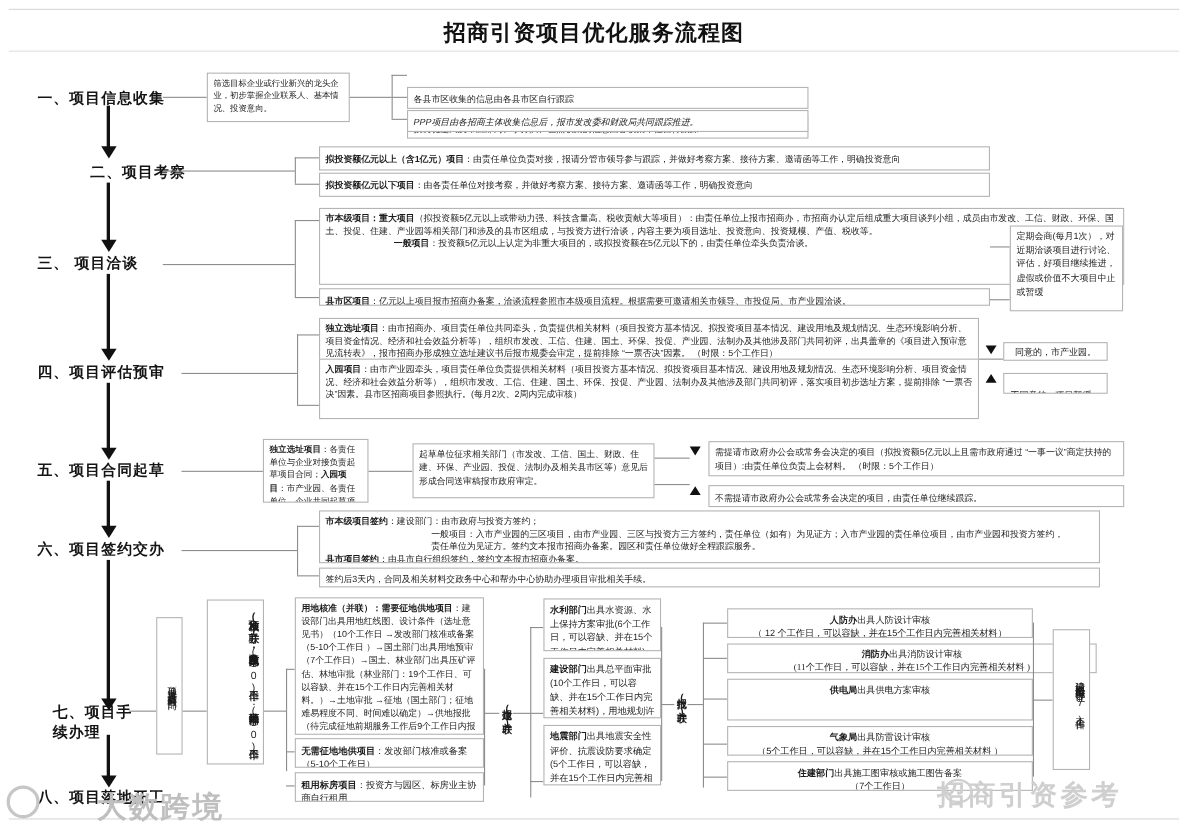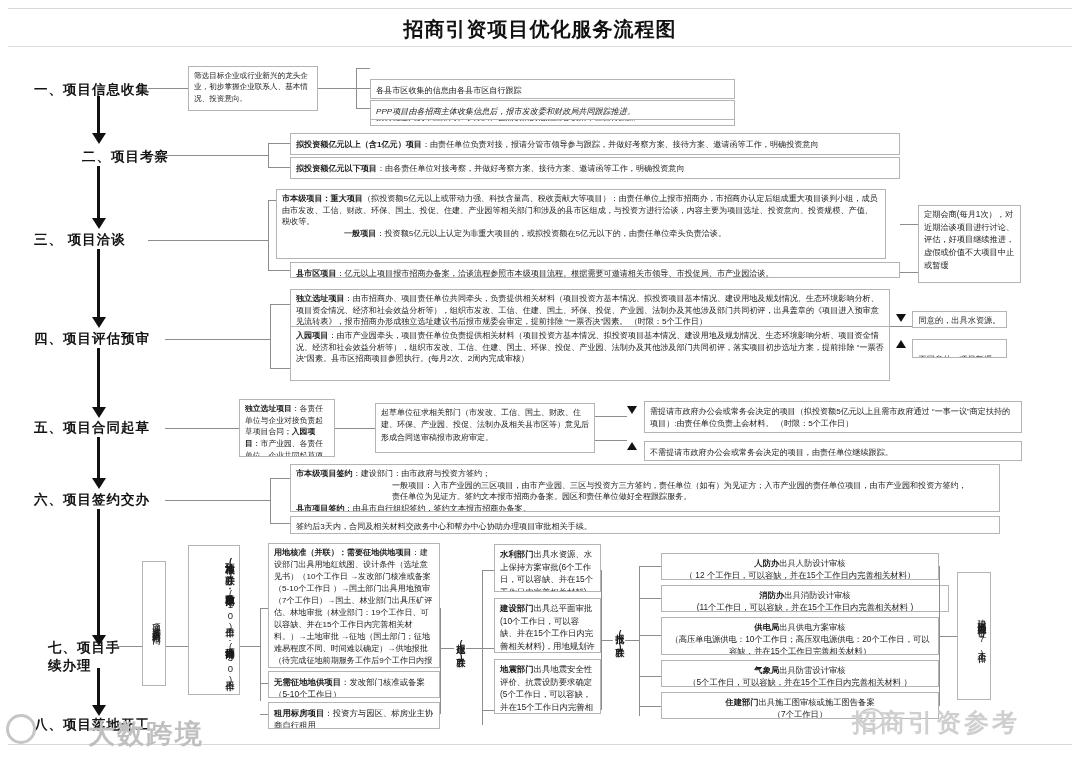--- a/index.html
+++ b/index.html
@@ -203,21 +203,21 @@
   </div>
   <div class="box" style="left:290px; top:157px; width:610px; height:22px; padding-top:5px;">
     <b>拟投资额亿元以下项目</b><span>：由各责任单位对接考察，并做好考察方案、接待方案、邀请函等工作，明确投资意向</span>
   </div>
 
   <div class="hline" style="left:148px; top:240px; width:120px;"></div>
   <div class="vline" style="left:268px; top:200px; height:70px;"></div>
   <div class="hline" style="left:268px; top:200px; width:22px;"></div>
   <div class="hline" style="left:268px; top:270px; width:22px;"></div>
 
-  <div class="box" style="left:276px; top:189px; width:610px; height:70px;font-family:Liberation Mono, monospace;">
+  <div class="box" style="left:290px; top:189px; width:732px; height:70px;">
     <span class="ind"><b>市本级项目：</b><b>重大项目</b><span>（拟投资额5亿元以上或带动力强、科技含量高、税收贡献大等项目）：由责任单位上报市招商办，市招商办认定后组成重大项目谈判小组，成员由市发改、工信、财政、环保、国土、投促、住建、产业园等相关部门和涉及的县市区组成，与投资方进行洽谈，内容主要为项目选址、投资意向、投资规模、产值、税收等。</span></span>
     <span class="ind2"><b>一般项目</b><span>：投资额5亿元以上认定为非重大项目的，或拟投资额在5亿元以下的，由责任单位牵头负责洽谈。</span></span>
   </div>
 
   <div class="box" style="left:290px; top:262px; width:610px; height:16px; padding-top:5px;">
     <b>县市区项目</b><span>：亿元以上项目报市招商办备案，洽谈流程参照市本级项目流程。根据需要可邀请相关市领导、市投促局、市产业园洽谈。</span>
   </div>
 
   <div class="hline" style="left:900px; top:224px; width:18px;"></div>
   <div class="hline" style="left:900px; top:272px; width:18px;"></div>
@@ -232,21 +232,21 @@
   <div class="box" style="left:290px; top:289px; width:600px; height:55px;">
     <b>独立选址项目</b><span>：由市招商办、项目责任单位共同牵头，负责提供相关材料（项目投资方基本情况、拟投资项目基本情况、建设用地及规划情况、生态环境影响分析、项目资金情况、经济和社会效益分析等），组织市发改、工信、住建、国土、环保、投促、产业园、法制办及其他涉及部门共同初评，出具盖章的《项目进入预审意见流转表》，报市招商办形成独立选址建议书后报市规委会审定，提前排除 “一票否决”因素。  （时限：5个工作日）</span>
   </div>
   <div class="box" style="left:290px; top:326px; width:600px; height:55px;">
     <b>入园项目</b><span>：由市产业园牵头，项目责任单位负责提供相关材料（项目投资方基本情况、拟投资项目基本情况、建设用地及规划情况、生态环境影响分析、项目资金情况、经济和社会效益分析等），组织市发改、工信、住建、国土、环保、投促、产业园、法制办及其他涉及部门共同初评，落实项目初步选址方案，提前排除 “一票否决”因素。县市区招商项目参照执行。(每月2次、2周内完成审核）</span>
   </div>
 
   <div class="hline" style="left:890px; top:326px; width:22px;"></div>
   <div class="tri-down" style="left:896px; top:314px;"></div>
   <div class="tri-up" style="left:896px; top:340px;"></div>
-  <div class="box center" style="left:912px; top:311px; width:95px; height:17px; font-size:8.2px; padding-top:3px;">同意的，出具水资源。</div>
+  <div class="box center" style="left:912px; top:311px; width:95px; height:17px; font-size:8.2px; padding-top:3px;">同意的，市产业园。</div>
   <div class="box center" style="left:912px; top:339px; width:95px; height:17px; font-size:8.2px; padding-top:14px;">不同意的，项目暂缓。</div>
 
   <div class="hline" style="left:165px; top:428px; width:74px;"></div>
   <div class="box" style="left:239px; top:399px; width:96px; height:58px; font-size:7.8px; line-height:1.5;">
     <b>独立选址项目</b><span>：各责任单位与企业对接负责起草项目合同；</span><b>入园项目</b><span>：市产业园、各责任单位、企业共同起草项目合同；</span>
   </div>
   <div class="hline" style="left:335px; top:428px; width:40px;"></div>
   <div class="box" style="left:375px; top:403px; width:220px; height:50px; font-size:8px; line-height:1.55;">起草单位征求相关部门（市发改、工信、国土、财政、住建、环保、产业园、投促、法制办及相关县市区等）意见后形成合同送审稿报市政府审定。</div>
   <div class="hline" style="left:595px; top:416px; width:32px;"></div>
   <div class="hline" style="left:595px; top:440px; width:32px;"></div>
@@ -322,27 +322,26 @@
   <div class="hline" style="left:639px; top:566px; width:22px;"></div>
   <div class="hline" style="left:639px; top:598px; width:22px;"></div>
   <div class="hline" style="left:639px; top:635px; width:22px;"></div>
   <div class="hline" style="left:639px; top:676px; width:22px;"></div>
   <div class="hline" style="left:639px; top:706px; width:22px;"></div>
 
   <div class="box center" style="left:661px; top:553px; width:278px; height:27px; font-size:8.3px; padding-top:3px;">
     <span class="ind"><b>人防办</b><span>出具人防设计审核</span></span>
     <span class="ind">（ 12 个工作日，可以容缺，并在15个工作日内完善相关材料）</span>
   </div>
-  <div class="box center" style="left:661px; top:585px; width:288px; height:27px; font-size:8.3px; padding-top:3px;">
+  <div class="box center" style="left:661px; top:585px; width:336px; height:27px; font-size:8.3px; padding-top:3px;font-family:Liberation Serif, serif;">
     <span class="ind"><b>消防办</b><span>出具消防设计审核</span></span>
     <span class="ind">(11个工作日，可以容缺，并在15个工作日内完善相关材料 )</span>
   </div>
   <div class="box center" style="left:661px; top:617px; width:278px; height:38px; font-size:8.3px; padding-top:3px;">
     <span class="ind"><b>供电局</b><span>出具供电方案审核</span></span>
-    <span class="ind">（高压单电源供电：10个工作日；高压双电源供电：20个工作日，可以容缺，并在15个工作日完善相关材料）</span>
   </div>
   <div class="box center" style="left:661px; top:660px; width:278px; height:27px; font-size:8.3px; padding-top:3px;">
     <span class="ind"><b>气象局</b><span>出具防雷设计审核</span></span>
     <span class="ind">（5个工作日，可以容缺，并在15个工作日内完善相关材料 ）</span>
   </div>
   <div class="box center" style="left:661px; top:692px; width:278px; height:27px; font-size:8.3px; padding-top:3px;">
     <span class="ind"><b>住建部门</b><span>出具施工图审核或施工图告备案</span></span>
     <span class="ind">（7个工作日）</span>
   </div>
 

